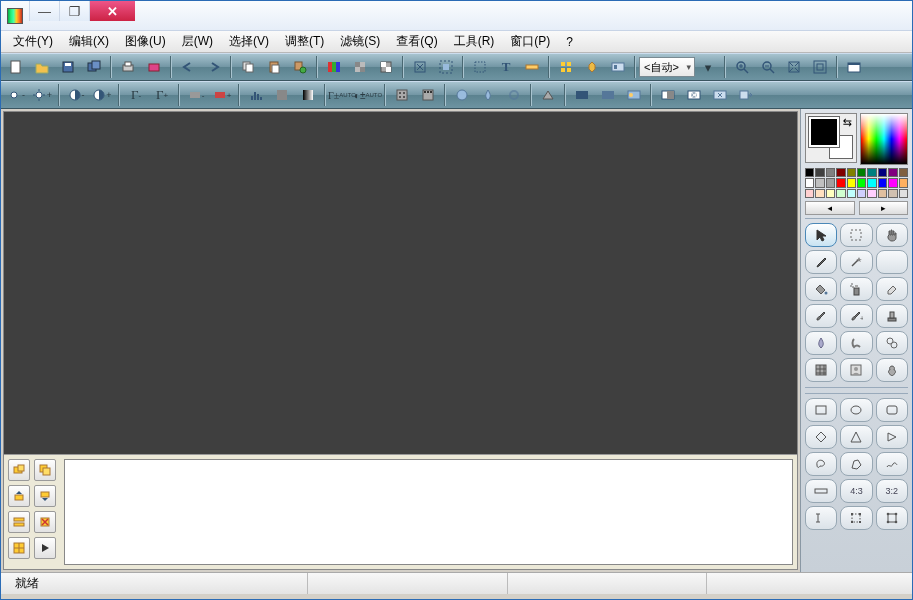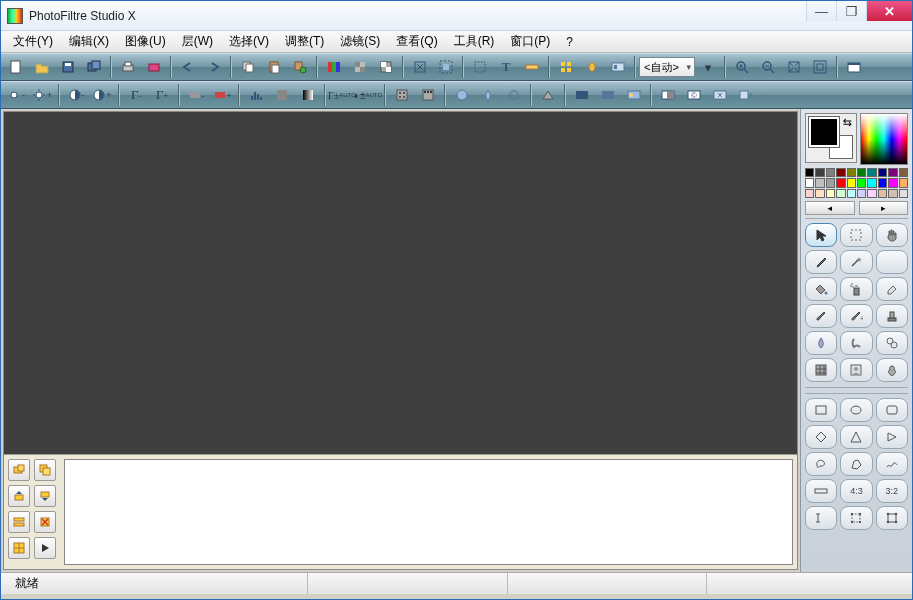--- a/index.html
+++ b/index.html
@@ -43,21 +43,20 @@
 .hr { height: 1px; background: #9ab; margin: 2px 0; }
 .statusbar { height: 22px; background: linear-gradient(#f8f8f8,#e4e4e4); border-top: 1px solid #aaa; display: flex; align-items: center; padding: 0 6px; font-size: 12px; }
 .statuscell { border-left: 1px solid #bbb; height: 100%; padding: 4px 8px; display: flex; align-items: center; }
 .statuscell:first-child { border-left: none; flex: 0 0 300px; }
 </style>
 </head>
 <body>
 
 <div class="titlebar">
   <div class="logo"></div>
-  <div class="title">PhotoFiltre Studio X</div>
   <div class="winbtns">
     <div class="winbtn">—</div>
     <div class="winbtn">❐</div>
     <div class="winbtn close">✕</div>
   </div>
 </div>
 
 <div class="menubar">
   <span class="menuitem">文件(Y)</span>
   <span class="menuitem">编辑(X)</span>

